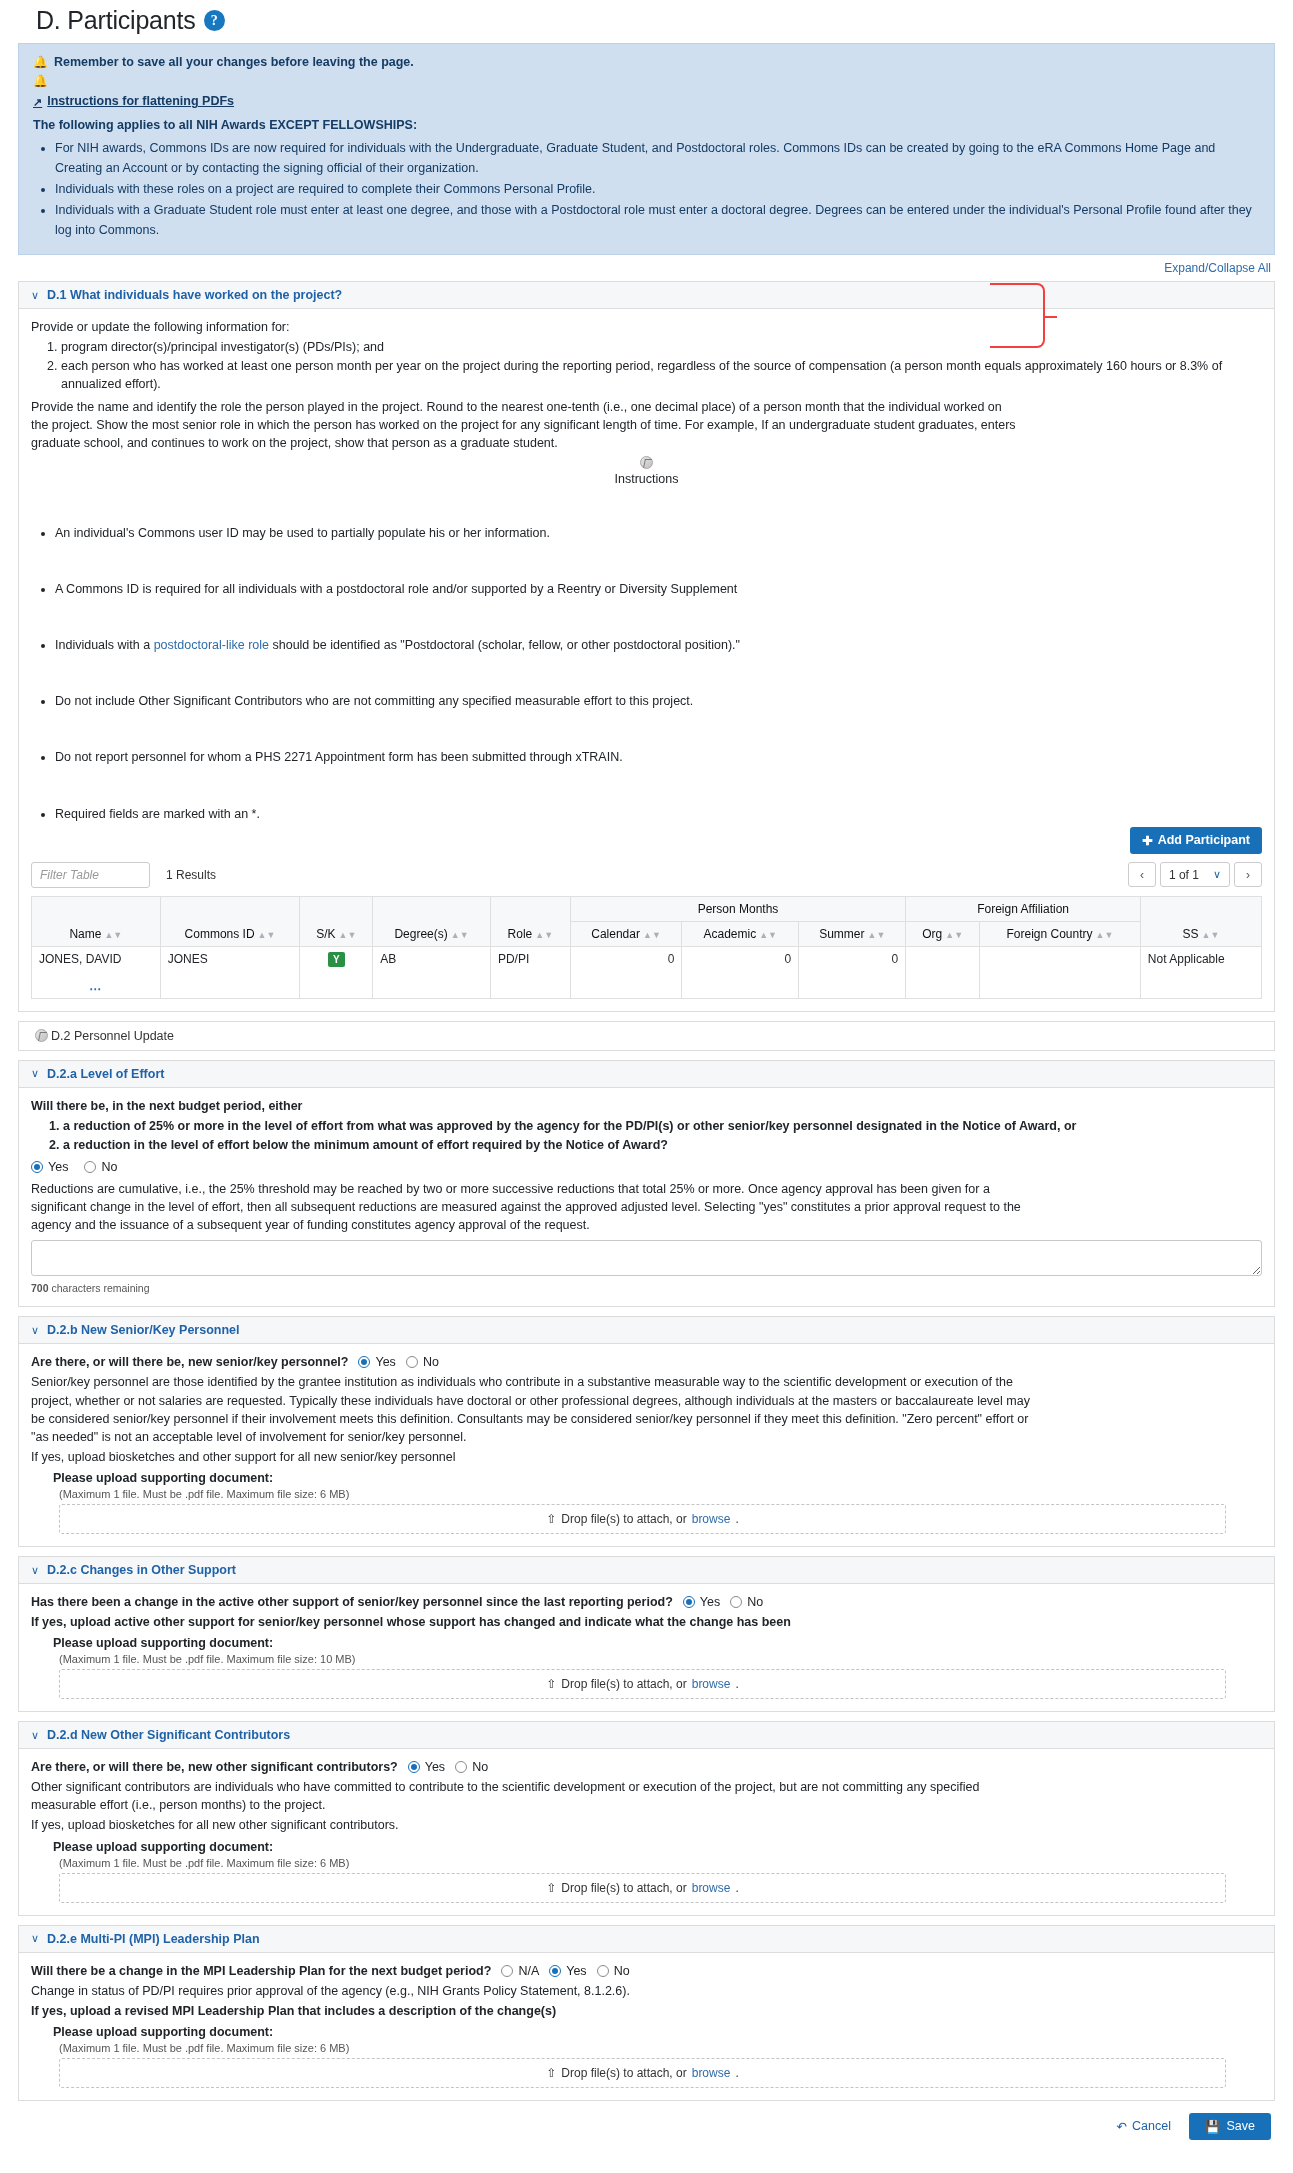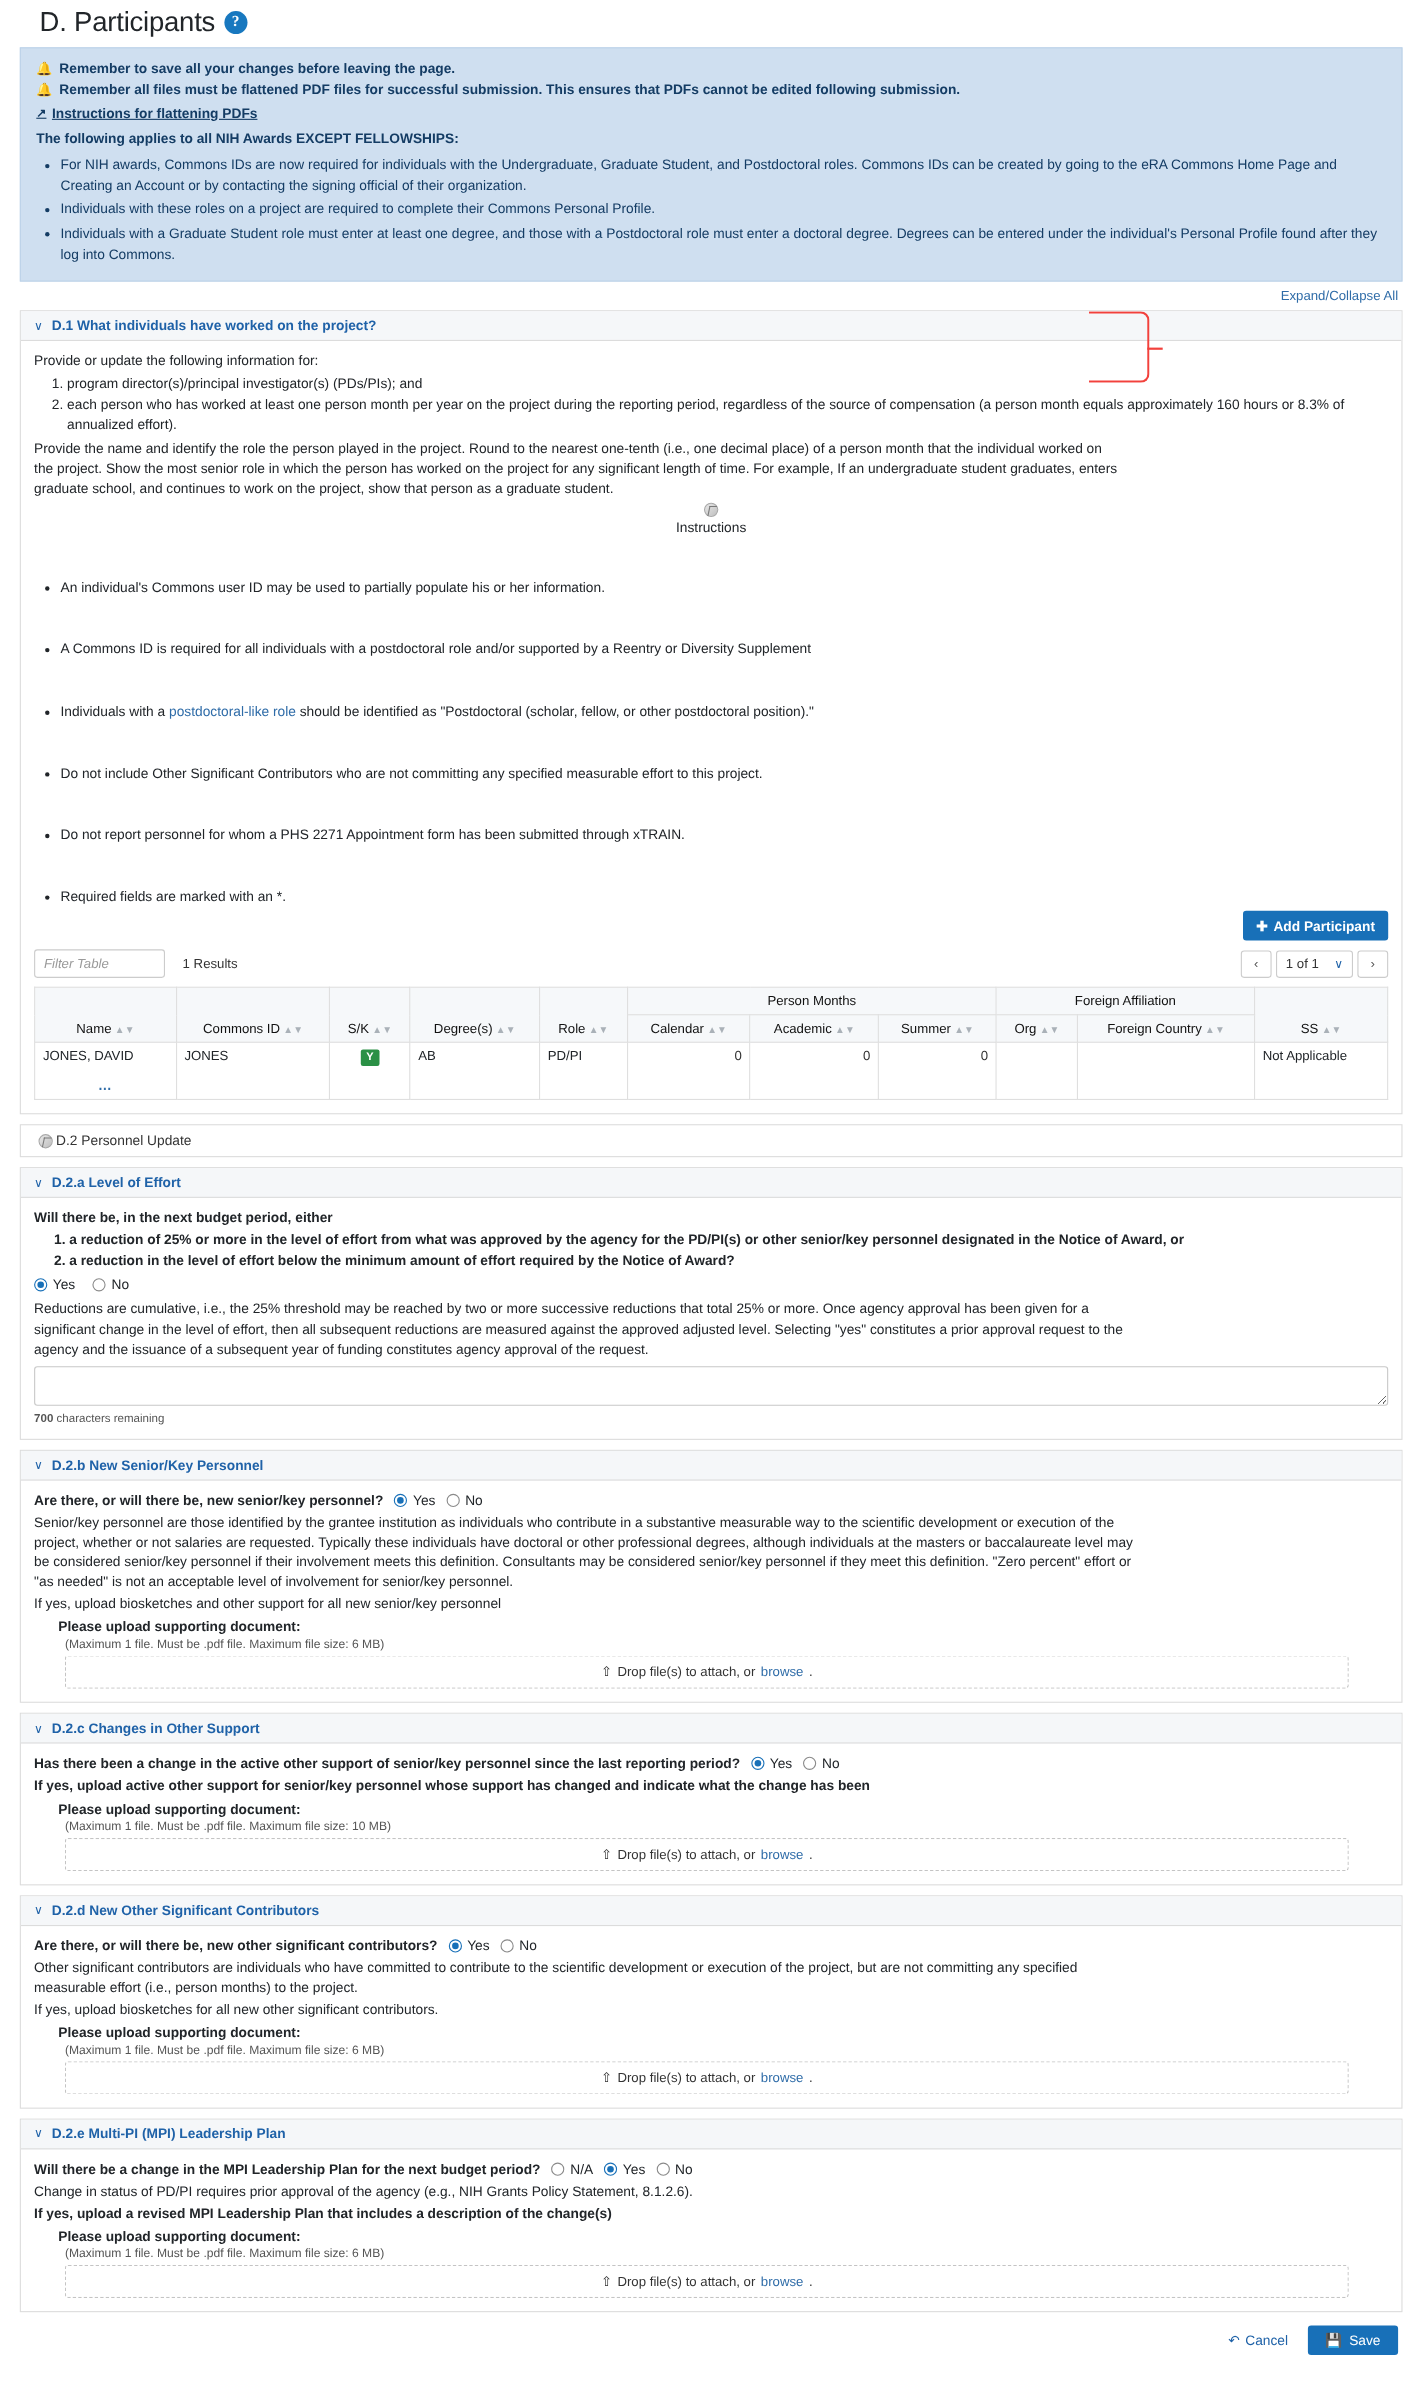--- a/index.html
+++ b/index.html
@@ -230,21 +230,20 @@
     <span class="help-circle">?</span>
   </div>
 
   <div class="info-banner">
     <div class="bell-line">
       <span class="glyph">🔔</span>
       <span>Remember to save all your changes before leaving the page.</span>
     </div>
     <div class="bell-line">
       <span class="glyph">🔔</span>
-      <span>Remember all files must be flattened PDF files for successful submission. This ensures that PDFs cannot be edited following submission.</span>
     </div>
     <div class="link-line">
       <span class="ext-icon">↗</span>
       <span>Instructions for flattening PDFs</span>
     </div>
     <div class="applies">The following applies to all NIH Awards EXCEPT FELLOWSHIPS:</div>
     <ul>
       <li>For NIH awards, Commons IDs are now required for individuals with the Undergraduate, Graduate Student, and Postdoctoral roles. Commons IDs can be created by going to the eRA Commons Home Page and Creating an Account or by contacting the signing official of their organization.</li>
       <li>Individuals with these roles on a project are required to complete their Commons Personal Profile.</li>
       <li>Individuals with a Graduate Student role must enter at least one degree, and those with a Postdoctoral role must enter a doctoral degree. Degrees can be entered under the individual's Personal Profile found after they log into Commons.</li>

